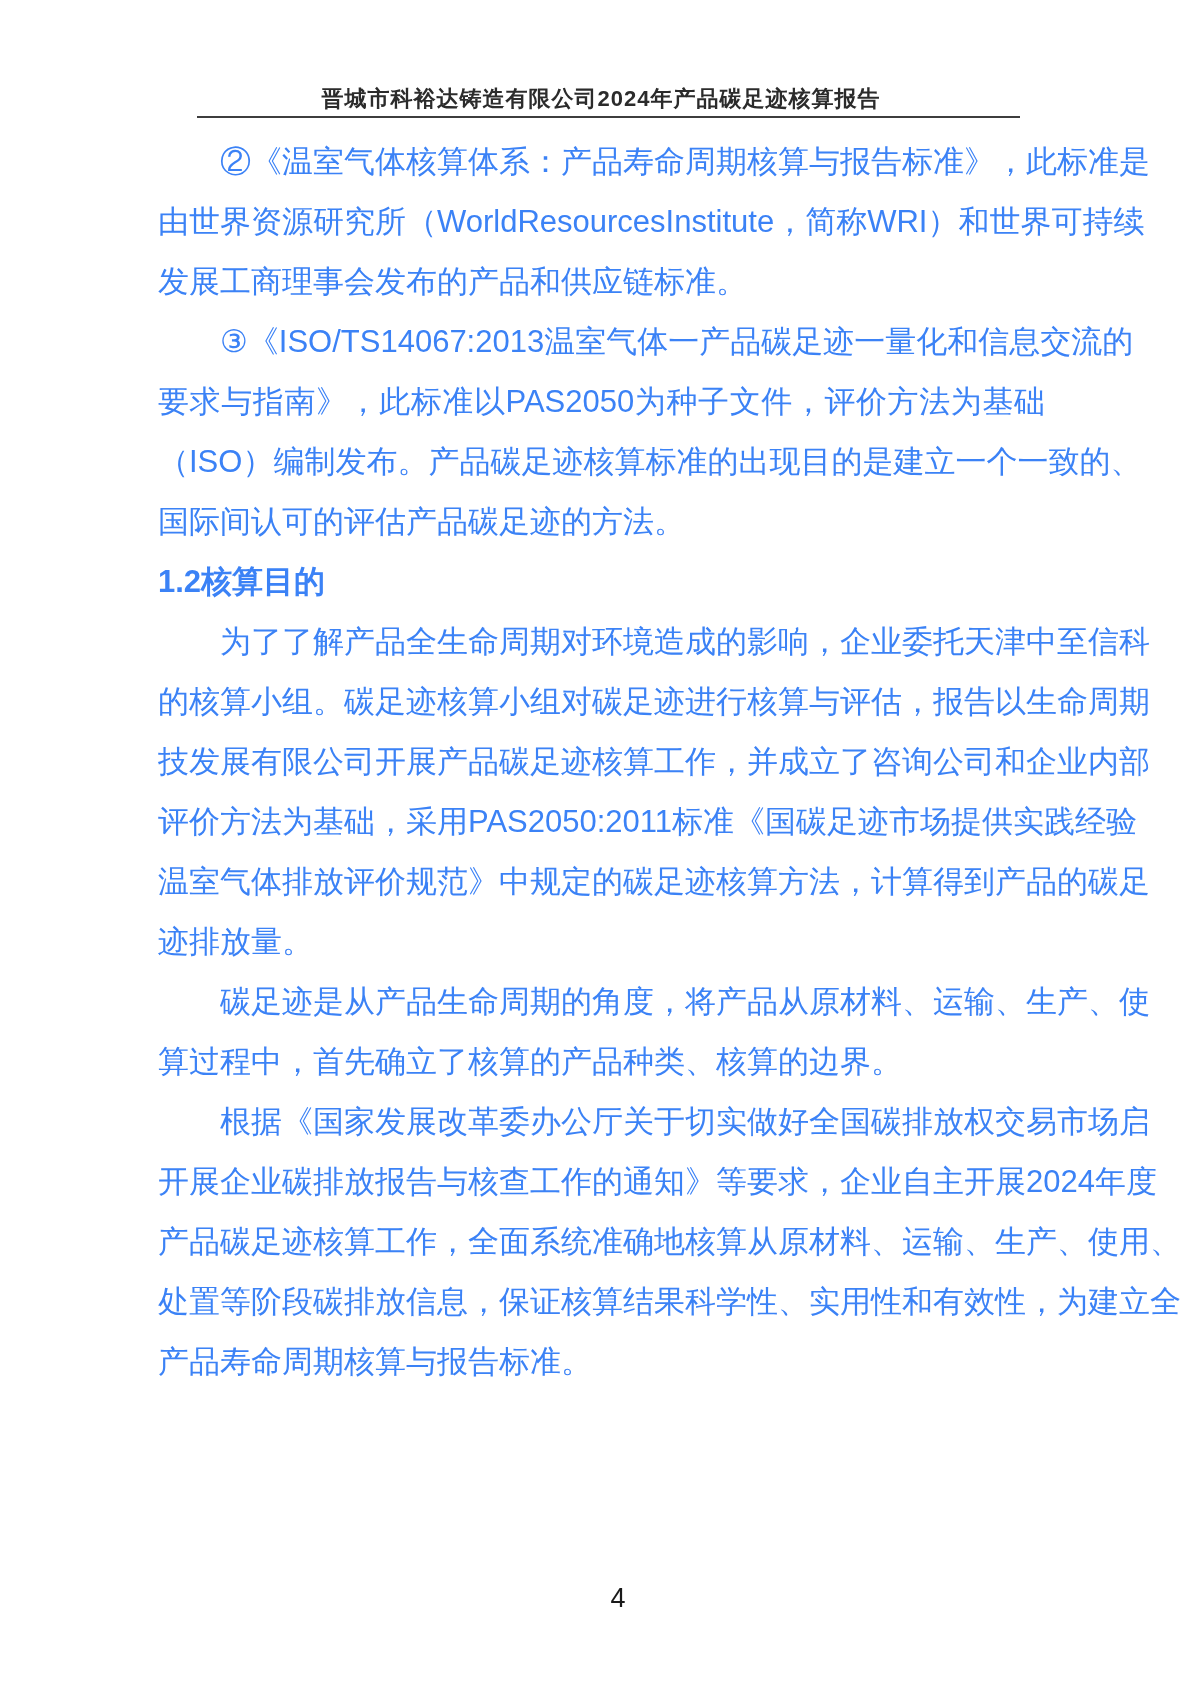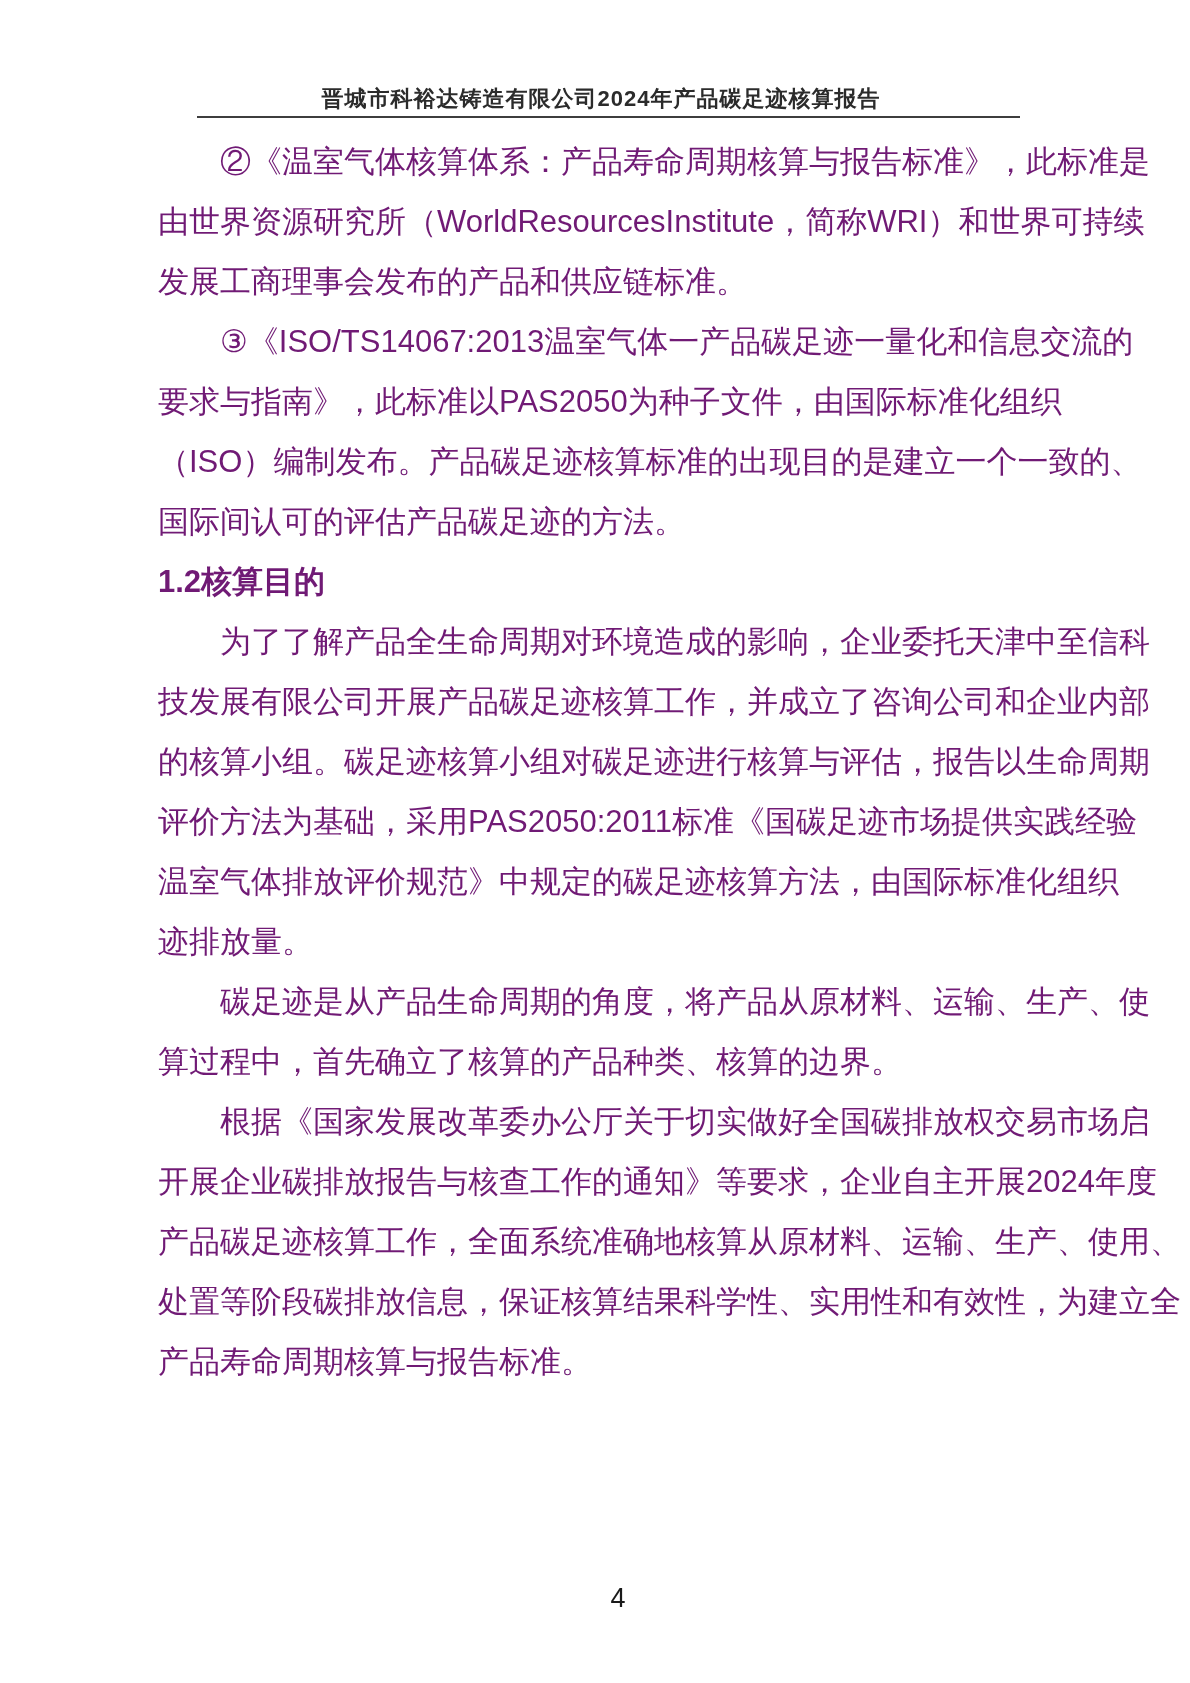--- a/index.html
+++ b/index.html
@@ -36,21 +36,21 @@
     height: 2px;
     background: #3e3e3e;
   }
   .doc-body {
     position: absolute;
     top: 132px;
     left: 158px;
     width: 887px;
     font-size: 31px;
     line-height: 60px;
-    color: #701a75;
+    color: #3b82f6;
   }
   .para { margin: 0; }
   .line {
     white-space: nowrap;
     text-align: justify;
     text-align-last: justify;
   }
   .line--first { text-indent: 62px; }
   .line--last { text-align-last: left; }
   .heading {
@@ -80,31 +80,31 @@
   <div class="header-rule"></div>
 
   <div class="doc-body">
       <div class="para">
         <div class="line line--first">②《温室气体核算体系：产品寿命周期核算与报告标准》，此标准是</div>
         <div class="line">由世界资源研究所（WorldResourcesInstitute，简称WRI）和世界可持续</div>
         <div class="line line--last">发展工商理事会发布的产品和供应链标准。</div>
       </div>
       <div class="para">
         <div class="line line--first">③《ISO/TS14067:2013温室气体一产品碳足迹一量化和信息交流的</div>
-        <div class="line">要求与指南》，此标准以PAS2050为种子文件，由国际标准化组织</div>
+        <div class="line">要求与指南》，此标准以PAS2050为种子文件，评价方法为基础</div>
         <div class="line">（ISO）编制发布。产品碳足迹核算标准的出现目的是建立一个一致的、</div>
         <div class="line line--last">国际间认可的评估产品碳足迹的方法。</div>
       </div>
       <div class="line heading">1.2核算目的</div>
       <div class="para">
         <div class="line line--first">为了了解产品全生命周期对环境造成的影响，企业委托天津中至信科</div>
+        <div class="line">的核算小组。碳足迹核算小组对碳足迹进行核算与评估，报告以生命周期</div>
         <div class="line">技发展有限公司开展产品碳足迹核算工作，并成立了咨询公司和企业内部</div>
-        <div class="line">的核算小组。碳足迹核算小组对碳足迹进行核算与评估，报告以生命周期</div>
         <div class="line">评价方法为基础，采用PAS2050:2011标准《国碳足迹市场提供实践经验</div>
-        <div class="line">温室气体排放评价规范》中规定的碳足迹核算方法，由国际标准化组织</div>
+        <div class="line">温室气体排放评价规范》中规定的碳足迹核算方法，计算得到产品的碳足</div>
         <div class="line line--last">迹排放量。</div>
       </div>
       <div class="para">
         <div class="line line--first">碳足迹是从产品生命周期的角度，将产品从原材料、运输、生产、使</div>
         <div class="line line--last">算过程中，首先确立了核算的产品种类、核算的边界。</div>
       </div>
       <div class="para">
         <div class="line line--first">根据《国家发展改革委办公厅关于切实做好全国碳排放权交易市场启</div>
         <div class="line">开展企业碳排放报告与核查工作的通知》等要求，企业自主开展2024年度</div>
         <div class="line">产品碳足迹核算工作，全面系统准确地核算从原材料、运输、生产、使用、</div>

